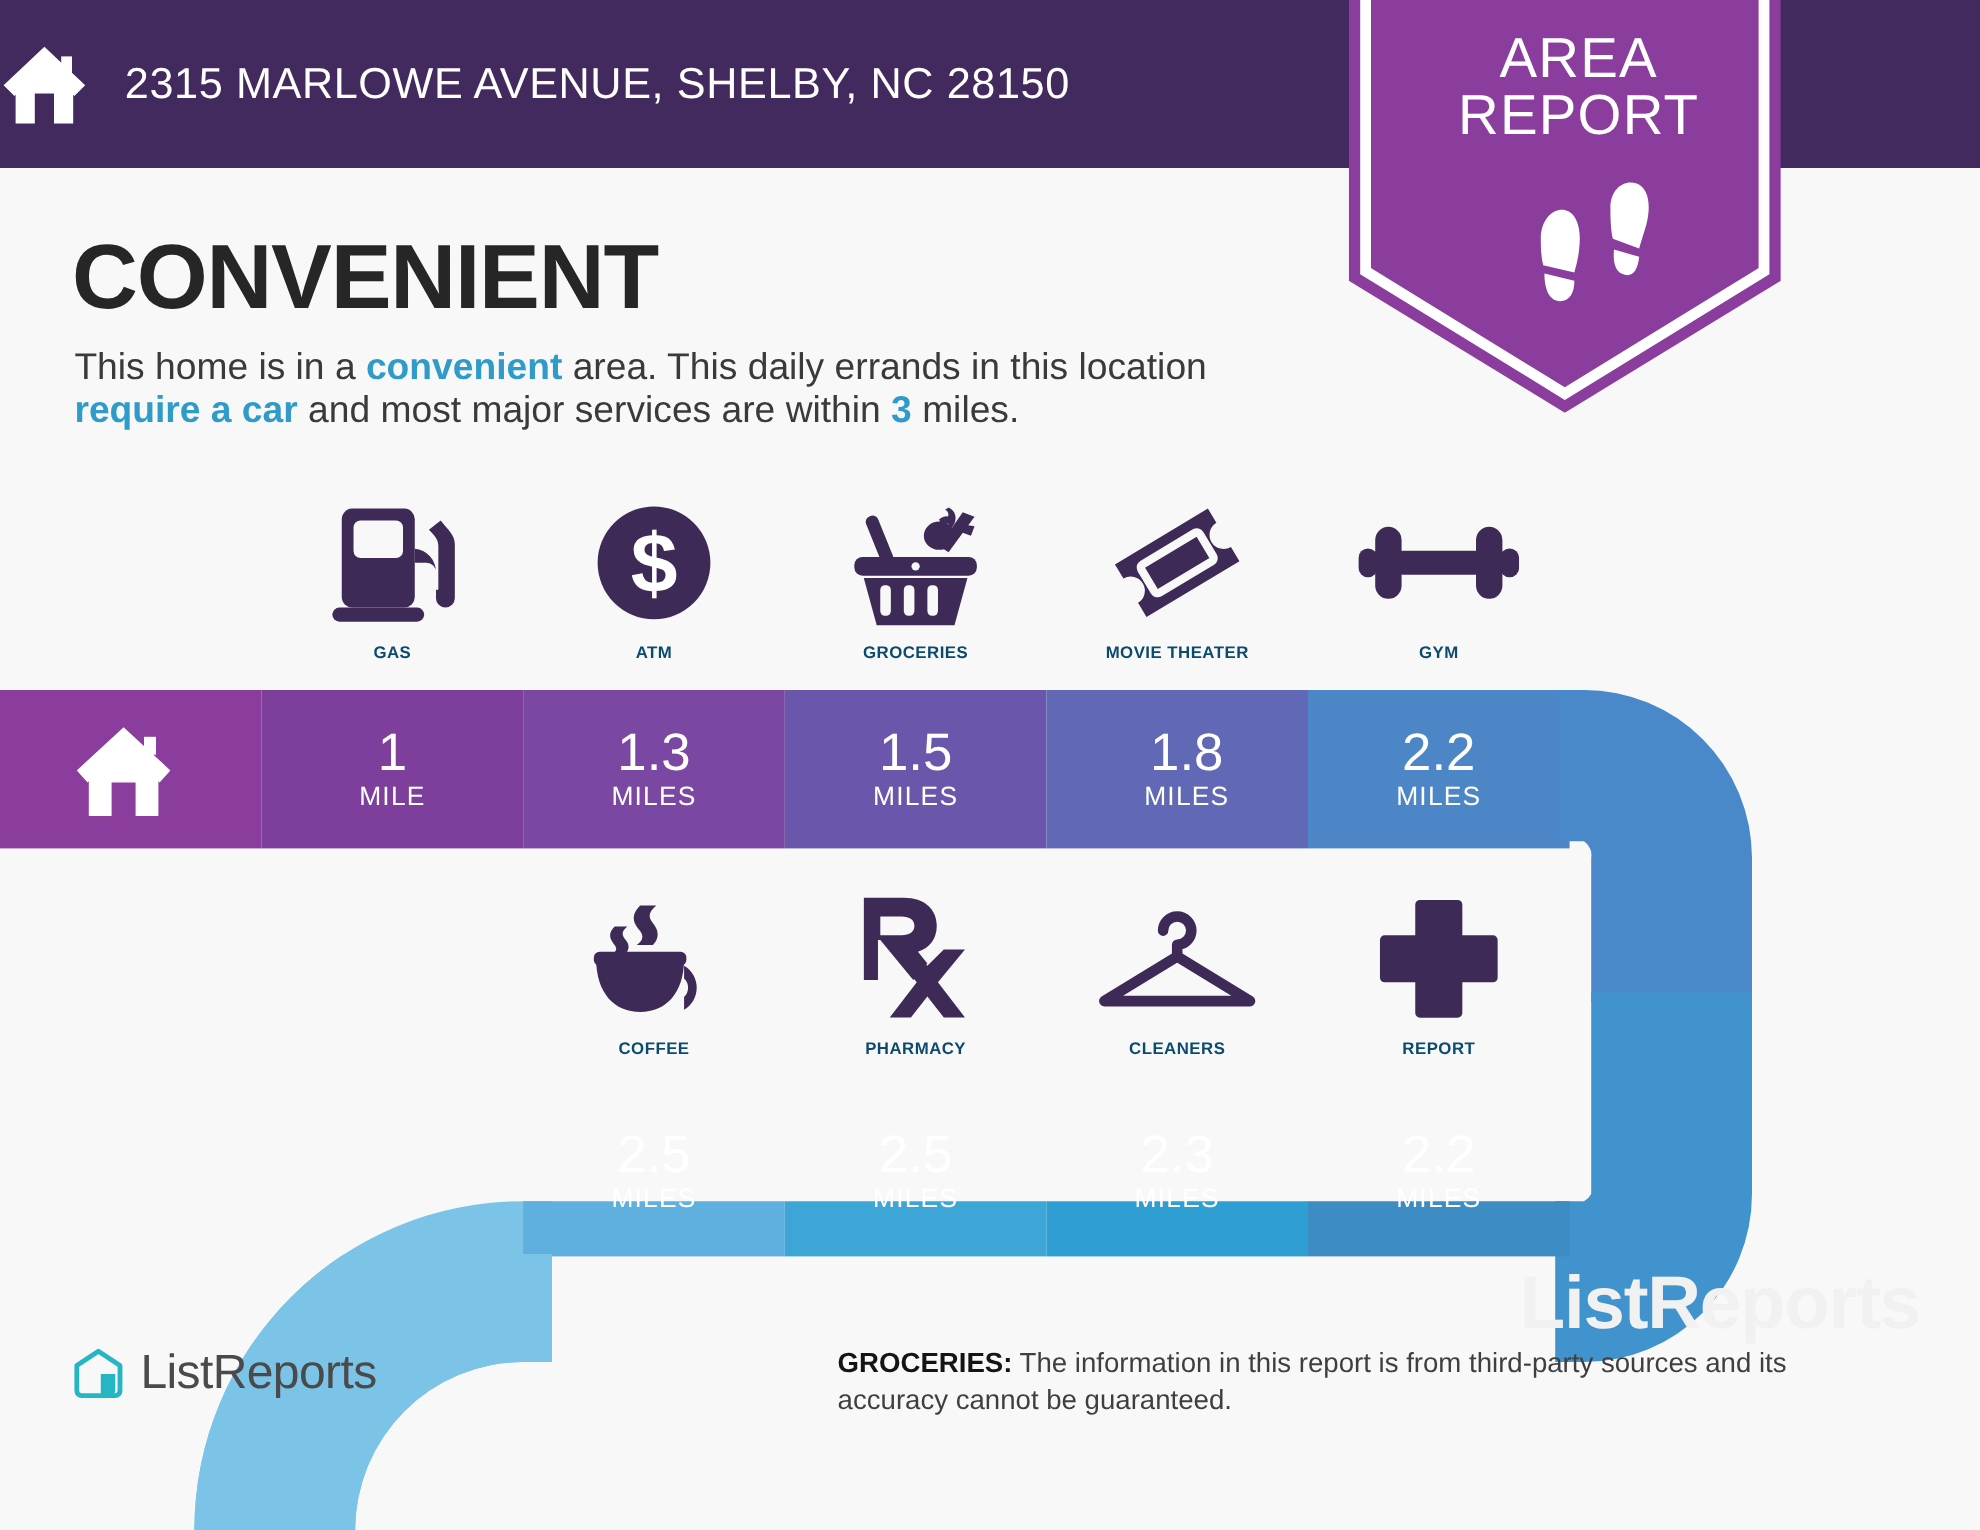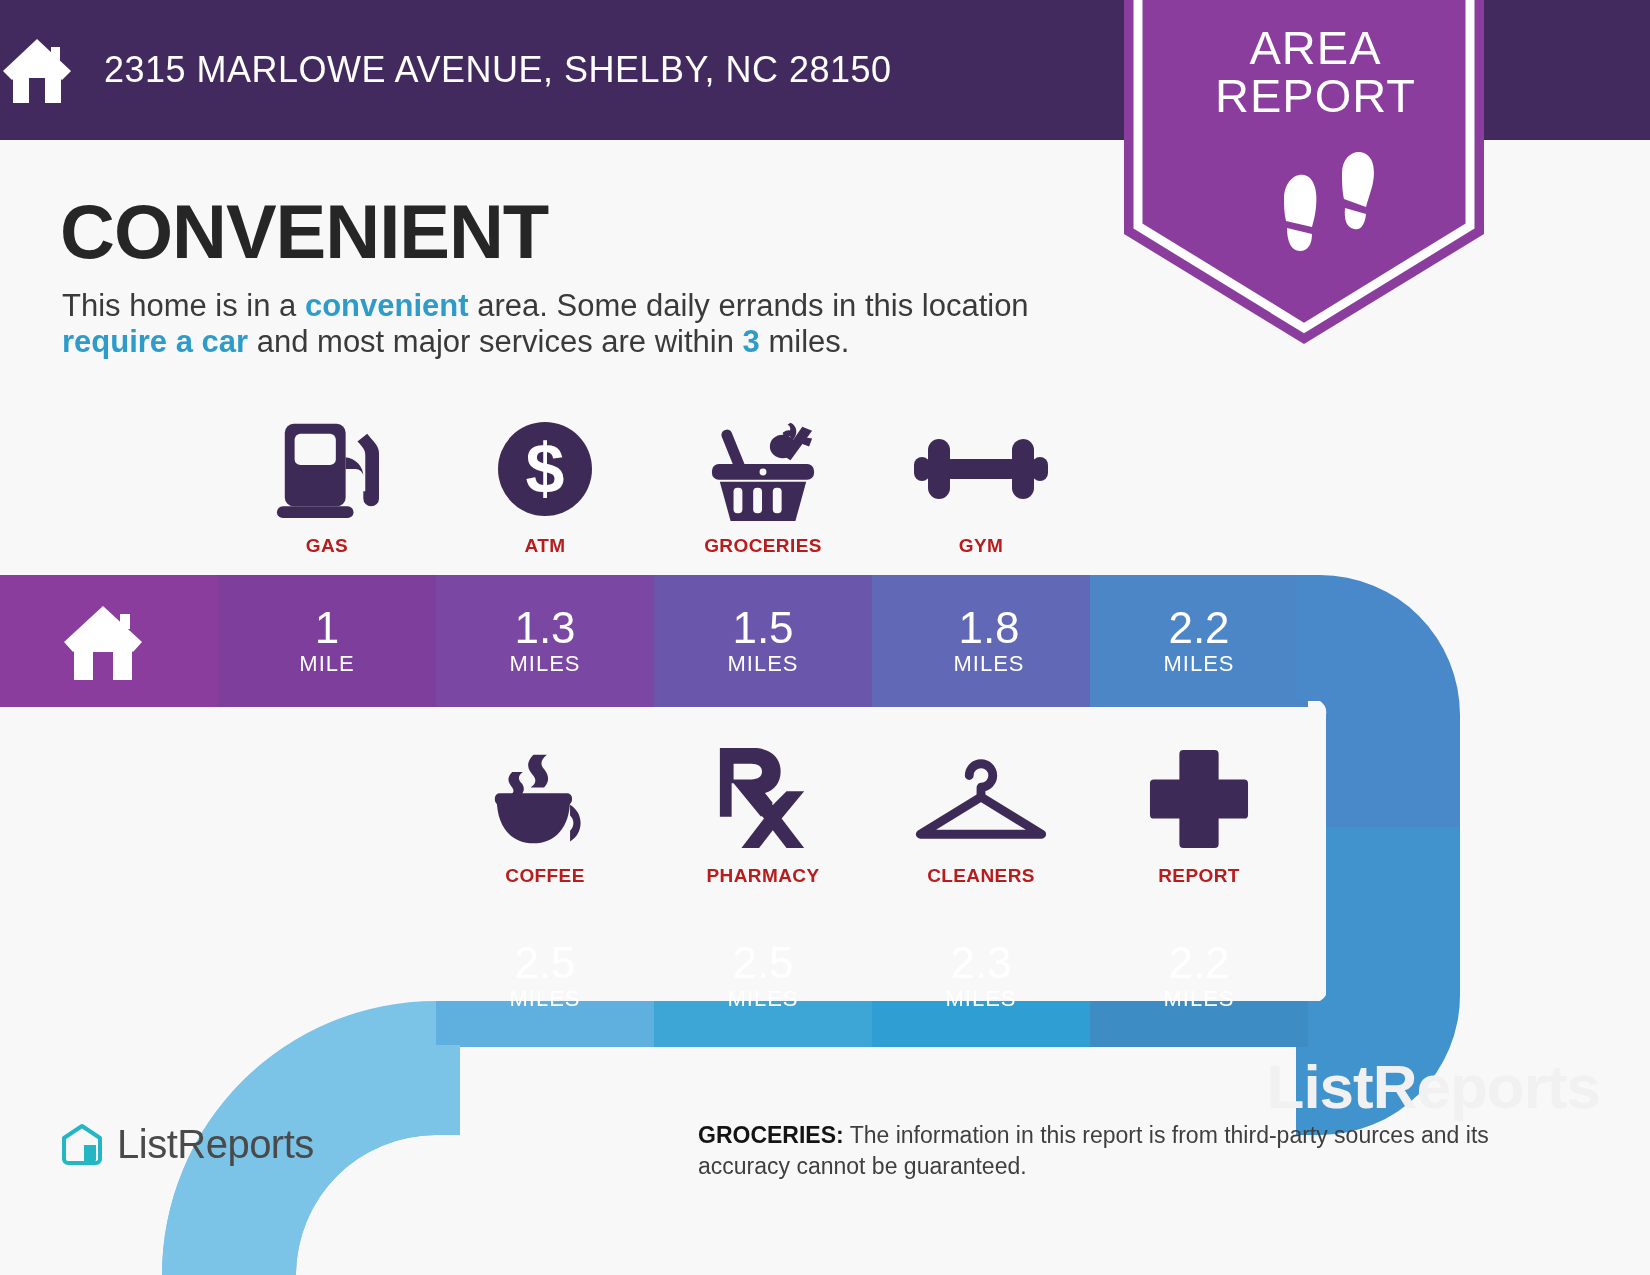--- a/index.html
+++ b/index.html
@@ -45,21 +45,21 @@
     position:absolute; left:62px; top:288px; width:1030px;
     font-size:31px; line-height:36px; color:#3A3A3A;
   }
   .lede b{ color:#2E9BC9; font-weight:bold; }
 
   
   .iconrow{ position:absolute; display:flex; }
   .iconcell{ display:flex; flex-direction:column; align-items:center; justify-content:flex-end; }
   .iconcell .glyph{ height:108px; display:flex; align-items:center; justify-content:center; }
   .iconcell .cap{
-    font-size:19px; font-weight:bold; color:#b91c1c; letter-spacing:.4px;
+    font-size:14px; font-weight:bold; color:#0c4a6e; letter-spacing:.4px;
     margin-top:12px; white-space:nowrap;
   }
 
   #iconrow1{ left:0px; top:415px; width:1650px; }
   #iconrow2{ left:0px; top:745px; width:1506px; }
 
   
   .ribbon{ position:absolute; left:0; top:575px; width:1650px; height:700px; }
 
   .segtext{ position:absolute; text-align:center; color:#FFFFFF; pointer-events:none; }
@@ -116,21 +116,21 @@
         <path d="M11 77 L36 83 C36 93 32 100 24 100 C15 100 11 90 11 77Z"></path>
         <path d="M66 22 C66 6 78 -2 88 2 C98 6 100 20 96 36 C93 46 91 52 90 56 L68 48 C66 40 66 28 66 22Z"></path>
         <path d="M69 57 L90 63 C89 73 85 80 78 78 C70 76 68 68 69 57Z"></path>
       </g>
     </svg>
   </span>
 </div>
 
 <div class="title">CONVENIENT</div>
 <div class="lede">
-  <span>This home is in a </span><b>convenient</b><span> area. Some daily errands in this location </span><b>require a car</b><span> and most major services are within </span><b>3</b><span> miles.</span>
+  <span>This home is in a </span><b>convenient</b><span> area. This daily errands in this location </span><b>require a car</b><span> and most major services are within </span><b>3</b><span> miles.</span>
 </div>
 
 <div class="iconrow" id="iconrow1">
   <div class="iconcell" style="width:218px"></div>
 
   <div class="iconcell" style="width:218px">
     <span class="glyph">
       <svg viewBox="0 0 110 108" width="108" height="106">
         <g fill="#3E2A56">
           <rect x="12" y="8" width="62" height="84" rx="9"></rect>
@@ -170,20 +170,31 @@
             <rect x="28" y="74" width="9" height="26" rx="4"></rect>
             <rect x="48" y="74" width="9" height="26" rx="4"></rect>
             <rect x="68" y="74" width="9" height="26" rx="4"></rect>
           </g>
         </g>
       </svg>
     </span>
     <span class="cap">GROCERIES</span>
   </div>
 
+  <div class="iconcell" style="width:218px">
+    <span class="glyph">
+      <svg viewBox="0 0 112 112" width="110" height="110">
+        <g transform="rotate(-31 56 56)">
+          <path fill="#3E2A56" d="M10 30 h92 v14 a12 12 0 0 0 0 24 v14 H10 V68 a12 12 0 0 0 0-24 z"></path>
+          <rect x="27" y="42" width="58" height="28" rx="3" fill="none" stroke="#F8F8F9" stroke-width="7"></rect>
+        </g>
+      </svg>
+    </span>
+    <span class="cap">MOVIE THEATER</span>
+  </div>
 
   <div class="iconcell" style="width:218px">
     <span class="glyph">
       <svg viewBox="0 0 134 88" width="134" height="88">
         <g fill="#3E2A56">
           <rect x="0" y="32" width="16" height="24" rx="8"></rect>
           <rect x="14" y="14" width="22" height="60" rx="11"></rect>
           <rect x="34" y="34" width="66" height="20" rx="3"></rect>
           <rect x="98" y="14" width="22" height="60" rx="11"></rect>
           <rect x="118" y="32" width="16" height="24" rx="8"></rect>

